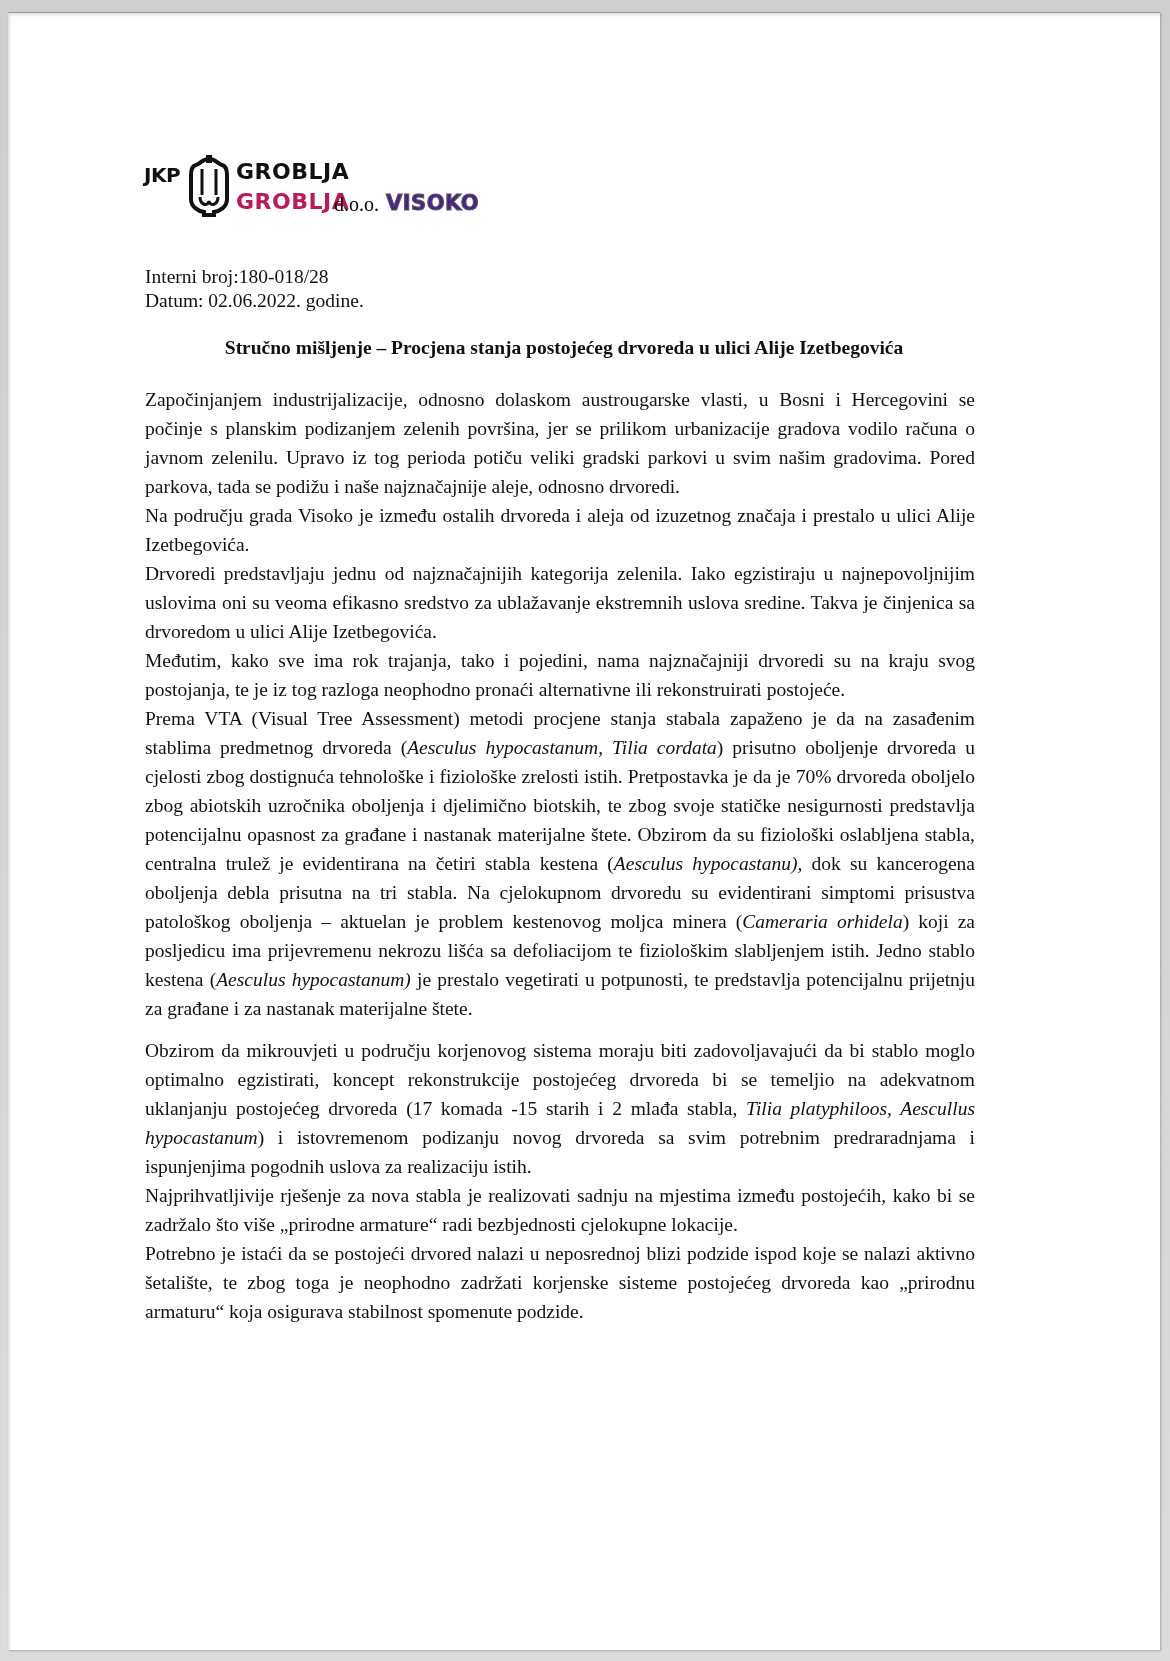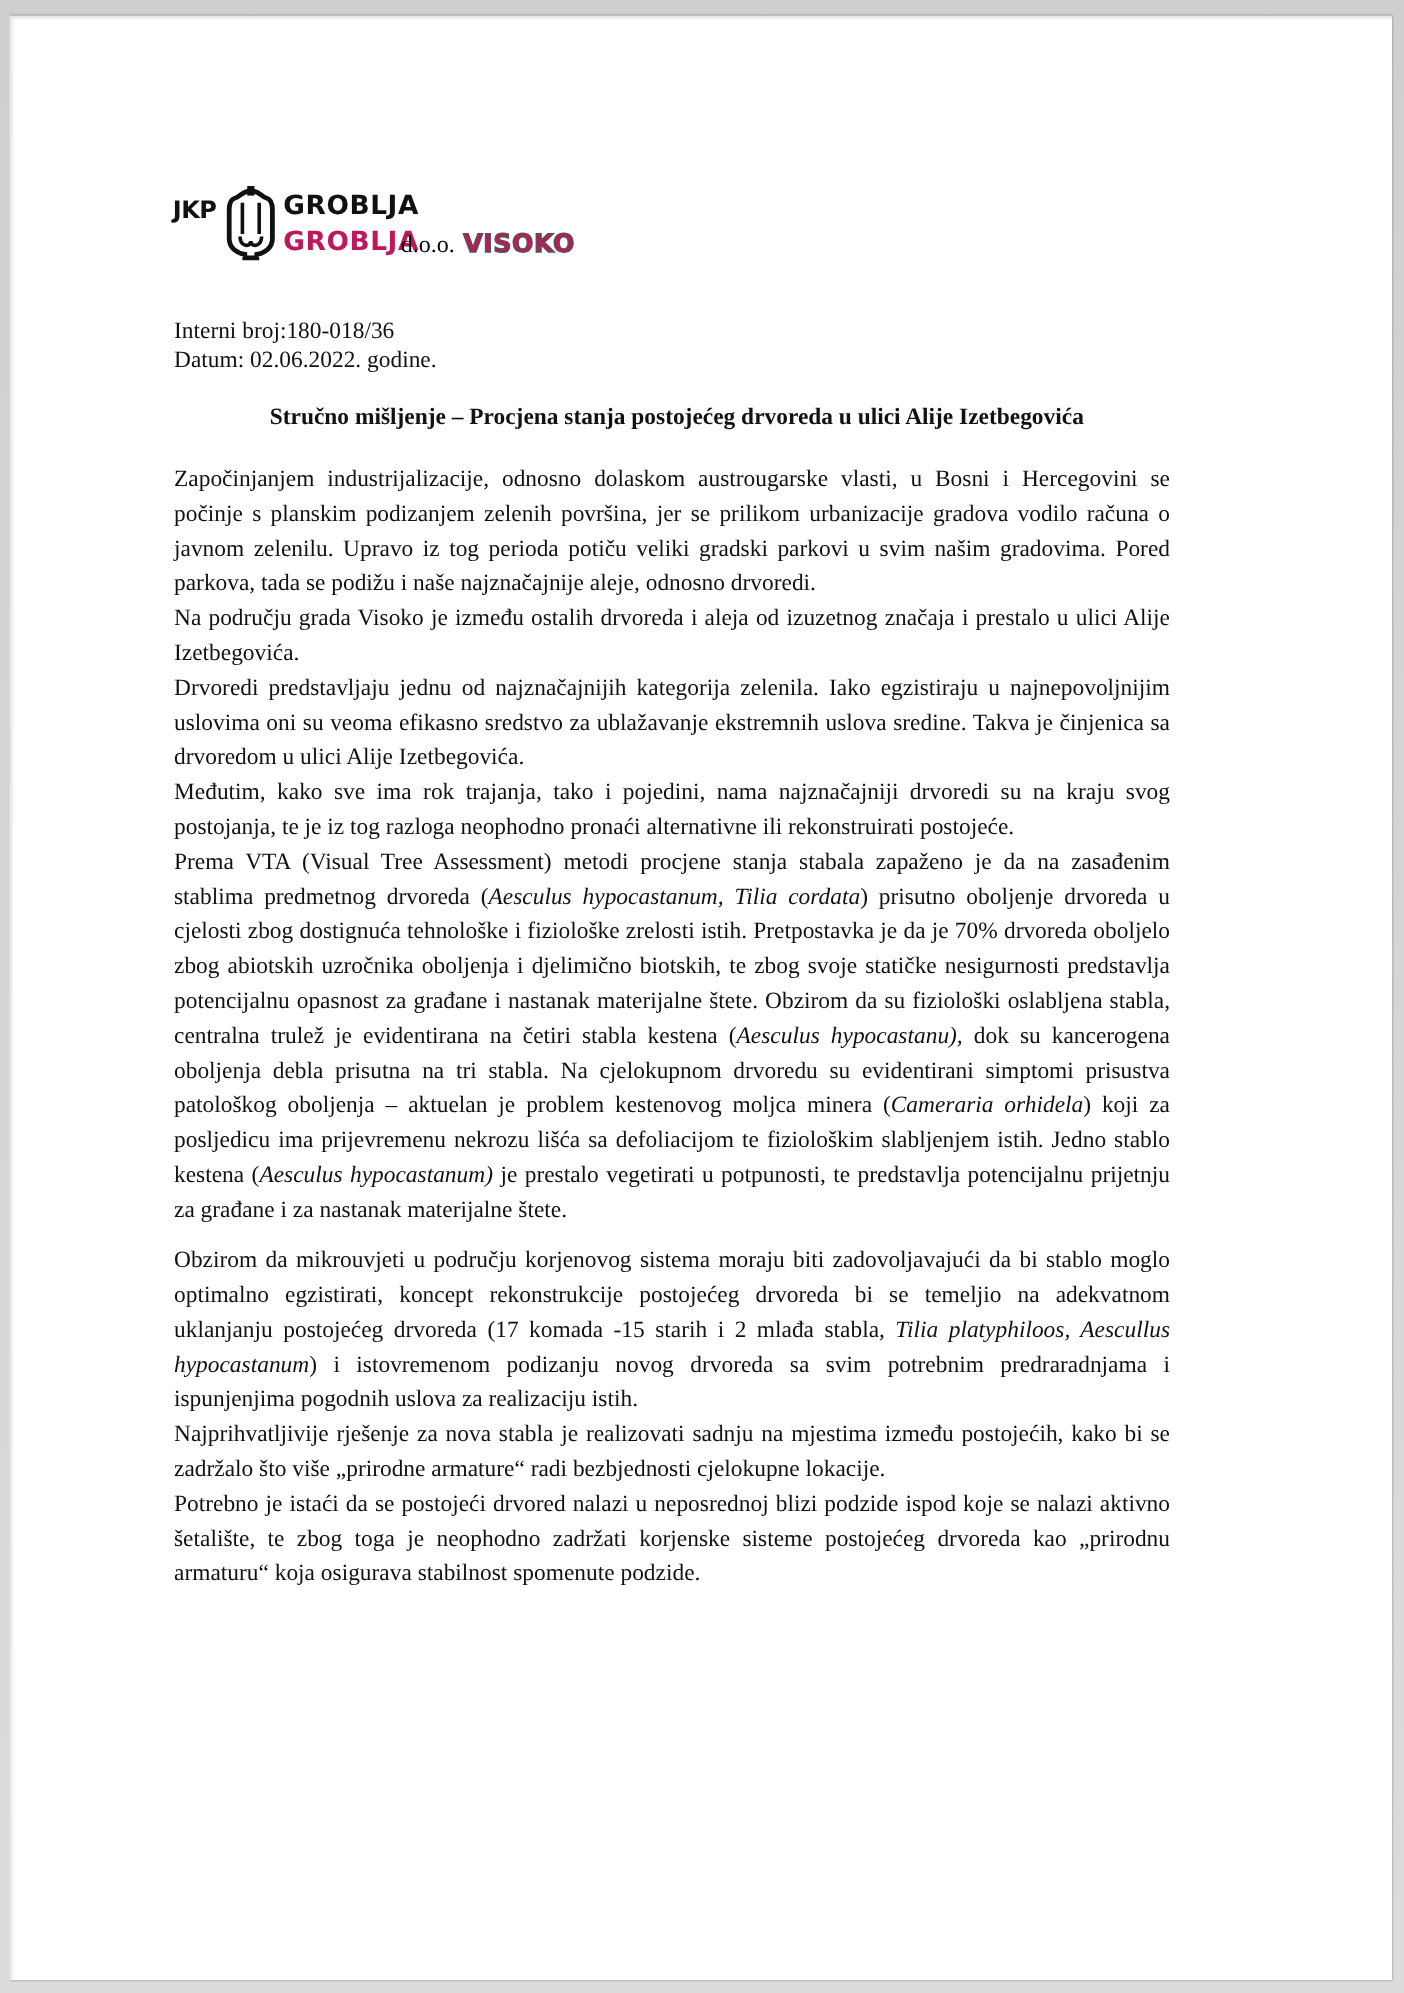--- a/index.html
+++ b/index.html
@@ -24,21 +24,21 @@
     position:absolute; left:128px; top:140px; height:70px; width:360px;
     font-family:"DejaVu Sans", sans-serif;
   }
   .logo .jkp { position:absolute; left:8px; top:10px; font-weight:bold; font-size:20px; letter-spacing:-0.5px; color:#111; }
   .logo .emblem { position:absolute; left:52px; top:2px; width:42px; height:62px; }
   .logo .line1 { position:absolute; left:100px; top:6px; font-weight:bold; font-size:22px; letter-spacing:0.5px; color:#111; }
   .logo .line2 { position:absolute; left:100px; top:36px; font-weight:bold; font-size:22px; letter-spacing:0.5px; color:#be185d; }
   .logo .doo { position:absolute; left:216px; top:40px; font-family:"Liberation Serif", serif; font-size:20px; color:#000000; }
   .logo .visoko {
     position:absolute; left:268px; top:38px; font-family:"DejaVu Sans", sans-serif; font-weight:bold; font-size:21px;
-    color:#be185d; -webkit-text-stroke:1.2px #555; letter-spacing:0.5px;
+    color:#4c1d95; -webkit-text-stroke:1.2px #555; letter-spacing:0.5px;
   }
   .meta { position:absolute; left:137px; top:252px; font-size:19.5px; line-height:24px; }
   .title {
     position:absolute; left:4px; top:324px; width:1104px; text-align:center;
     font-weight:bold; font-size:19.5px;
   }
   .body {
     position:absolute; left:137px; top:372px; width:830px;
     font-size:19.5px; line-height:29px; text-align:justify;
   }
@@ -61,21 +61,21 @@
         <path d="M12 42 C12 50 20 52 21 46 C22 52 30 50 30 42" fill="none" stroke="#111" stroke-width="3"></path>
         <rect x="18" y="0" width="6" height="8" fill="#111"></rect>
       </svg>
       <span class="line1">GROBLJA</span>
       <span class="line2">GROBLJA</span>
       <span class="doo" style="left:198px;">d.o.o.</span>
       <span class="visoko" style="left:250px;">VISOKO</span>
     </div>
 
     <div class="meta">
-      <div>Interni broj:180-018/36</div>
+      <div>Interni broj:180-018/28</div>
       <div>Datum: 02.06.2022. godine.</div>
     </div>
 
     <div class="title">Stručno mišljenje – Procjena stanja postojećeg drvoreda u ulici Alije Izetbegovića</div>
 
     <div class="body">
       <p>Započinjanjem industrijalizacije, odnosno dolaskom austrougarske vlasti, u Bosni i Hercegovini se počinje s planskim podizanjem zelenih površina, jer se prilikom urbanizacije gradova vodilo računa o javnom zelenilu. Upravo iz tog perioda potiču veliki gradski parkovi u svim našim gradovima. Pored parkova, tada se podižu i naše najznačajnije aleje, odnosno drvoredi.</p>
       <p>Na području grada Visoko je između ostalih drvoreda i aleja od izuzetnog značaja i  prestalo u ulici Alije Izetbegovića.</p>
       <p>Drvoredi predstavljaju jednu od najznačajnijih kategorija zelenila. Iako egzistiraju u najnepovoljnijim uslovima oni su veoma efikasno sredstvo za ublažavanje ekstremnih uslova sredine. Takva je činjenica sa drvoredom u ulici Alije Izetbegovića.</p>
       <p><b>Međutim, kako sve ima rok trajanja, tako i pojedini, nama najznačajniji drvoredi  su na kraju svog postojanja, te je iz tog razloga neophodno pronaći alternativne ili rekonstruirati postojeće.</b></p>

